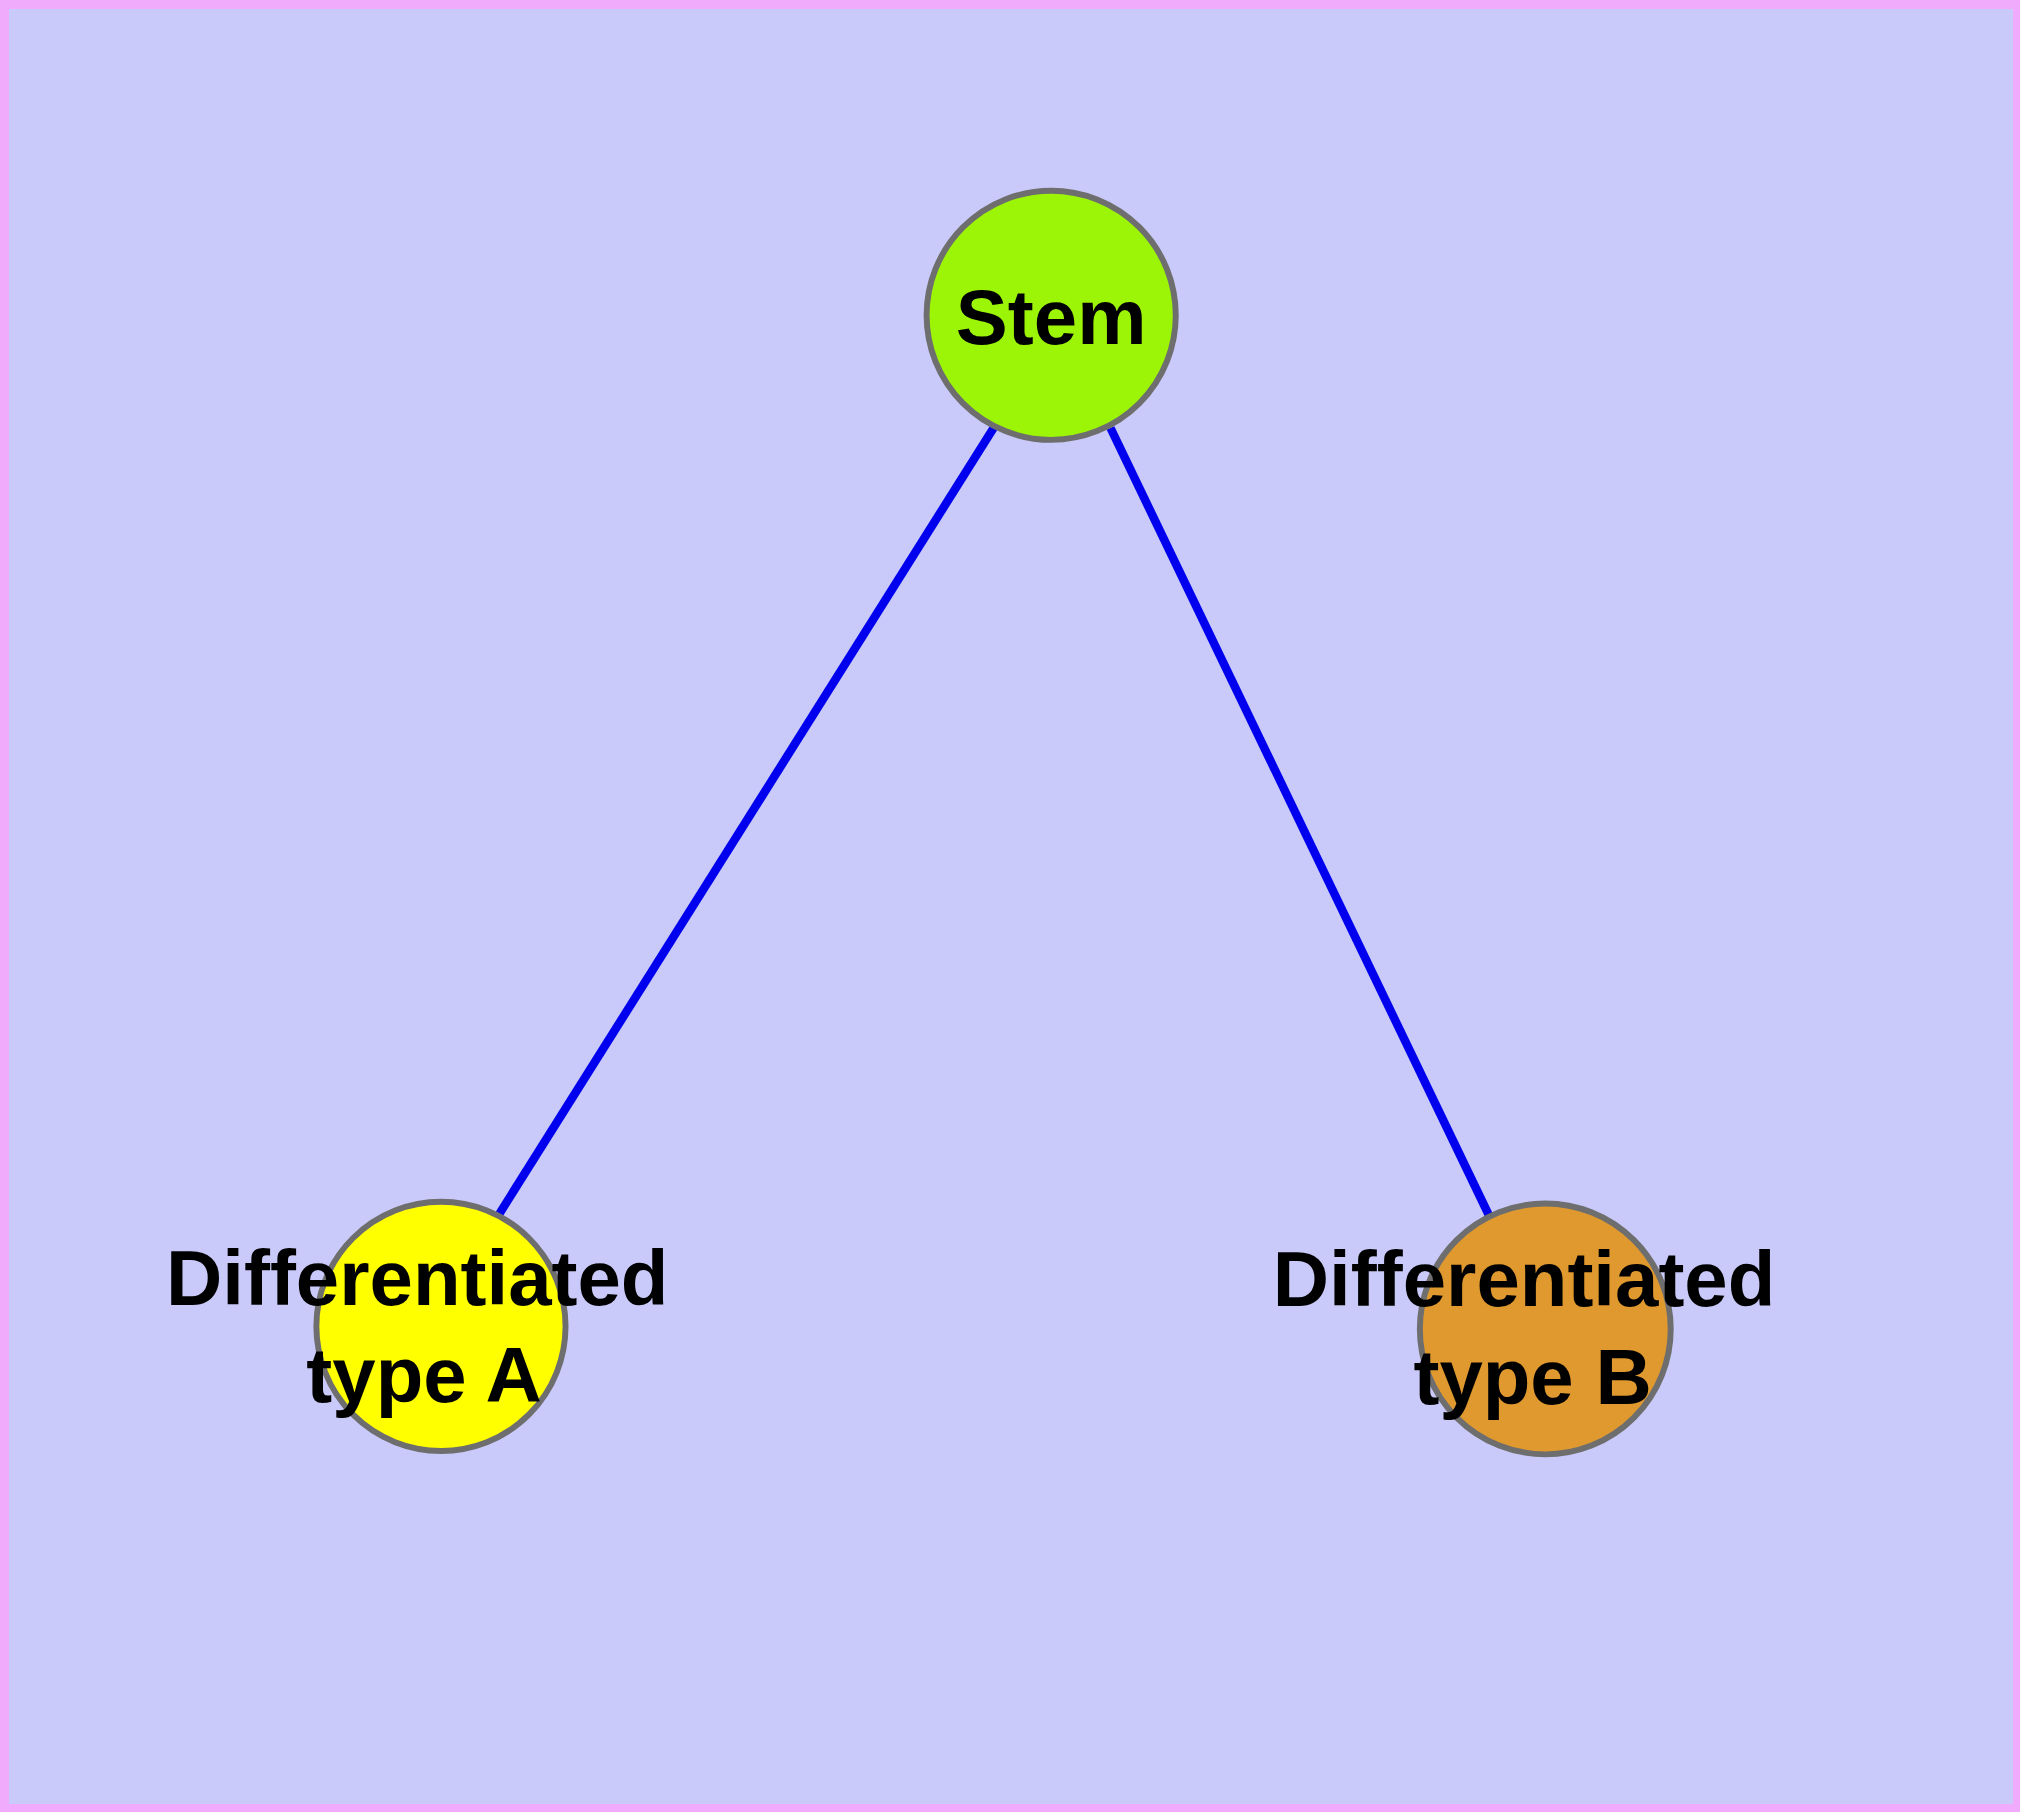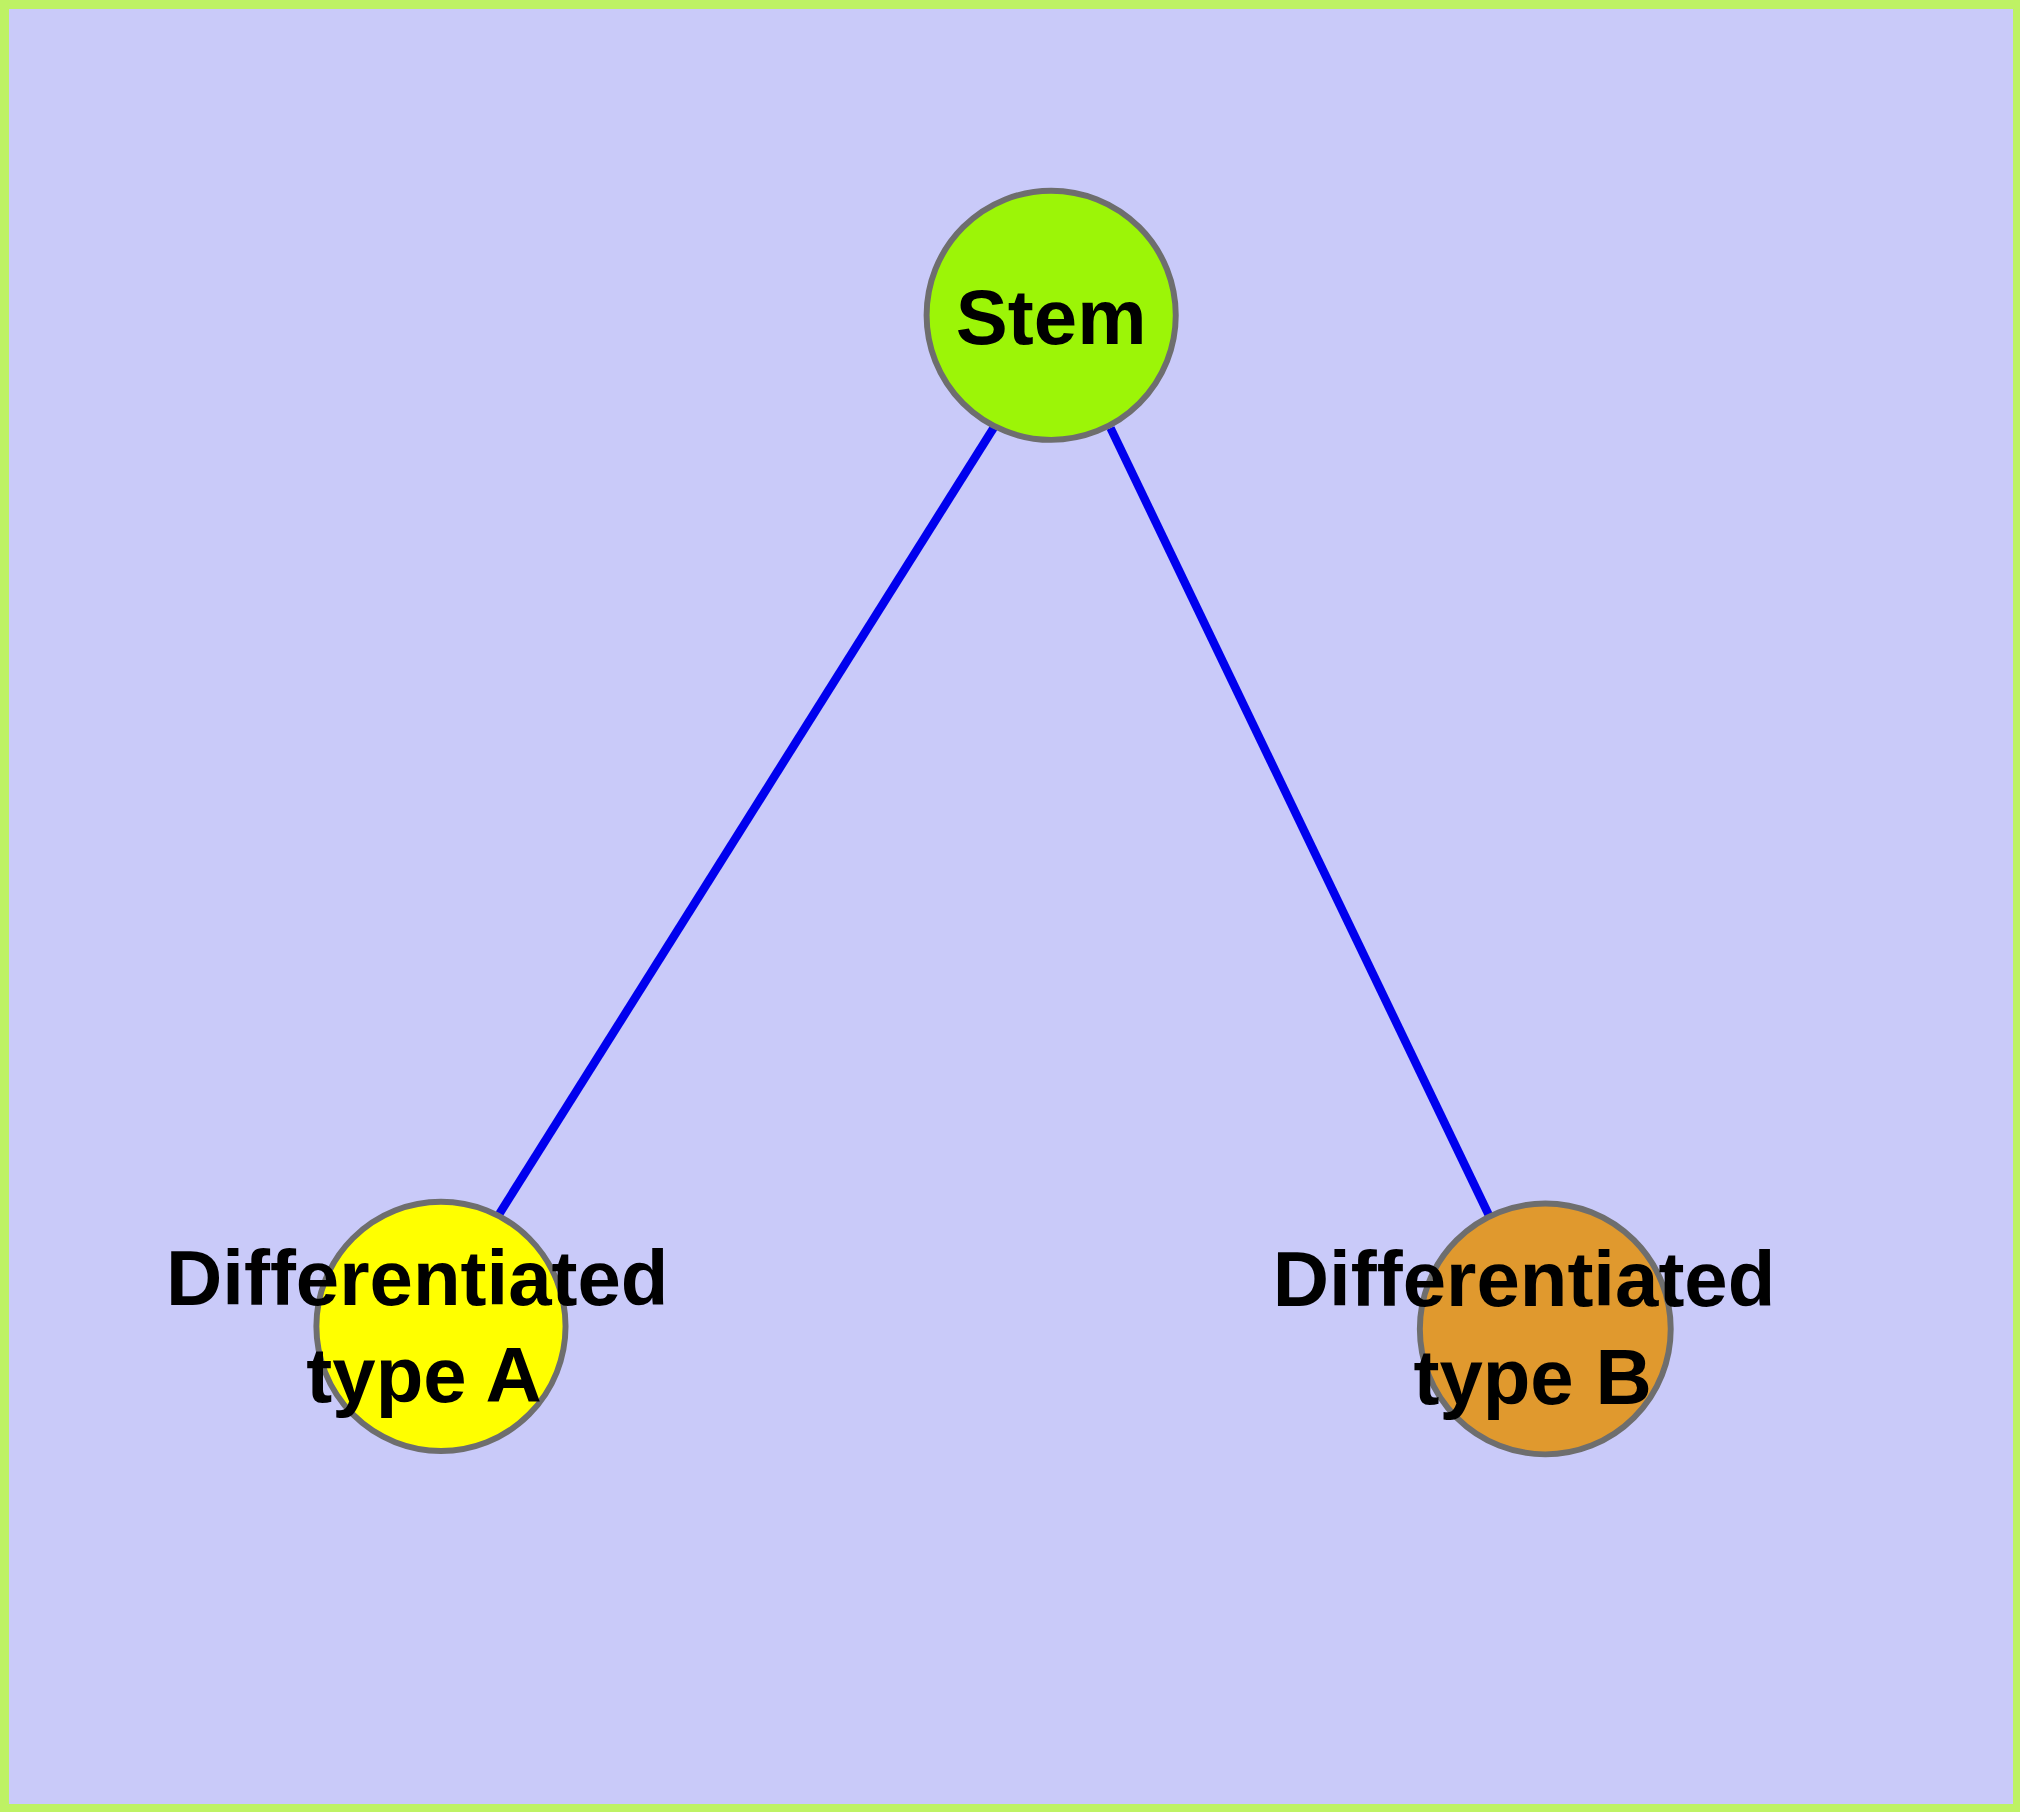--- a/index.html
+++ b/index.html
@@ -4,21 +4,21 @@
 <style>
   html, body {
     margin: 0;
     padding: 0;
     background: #ffffff;
   }
   #canvas {
     position: relative;
     width: 2021px;
     height: 1812px;
-    background: #bef264;
+    background: #f0abfc;
     overflow: hidden;
   }
   #plot-area {
     position: absolute;
     left: 8.5px;
     top: 8.5px;
     width: 2004px;
     height: 1795px;
     background: #c9caf9;
   }

